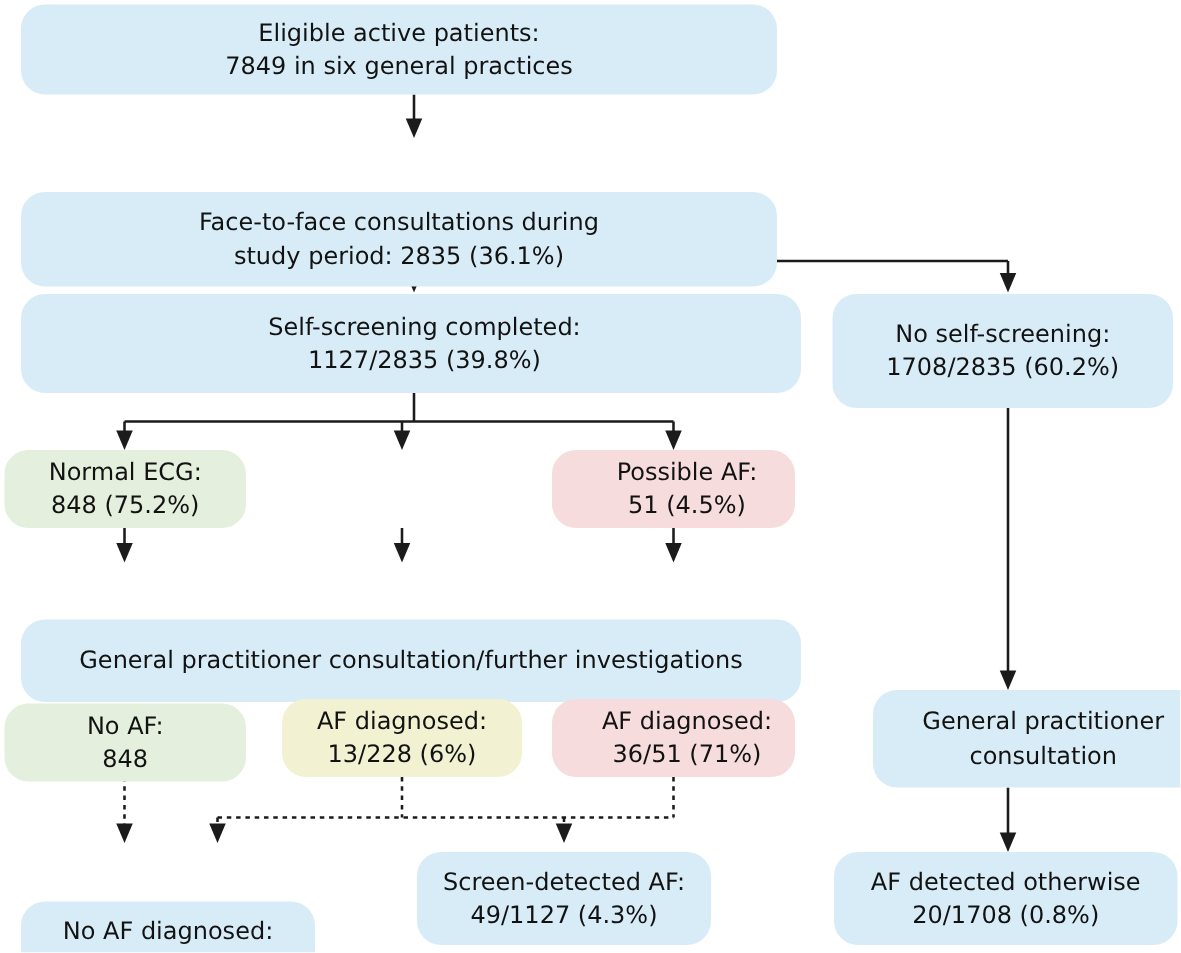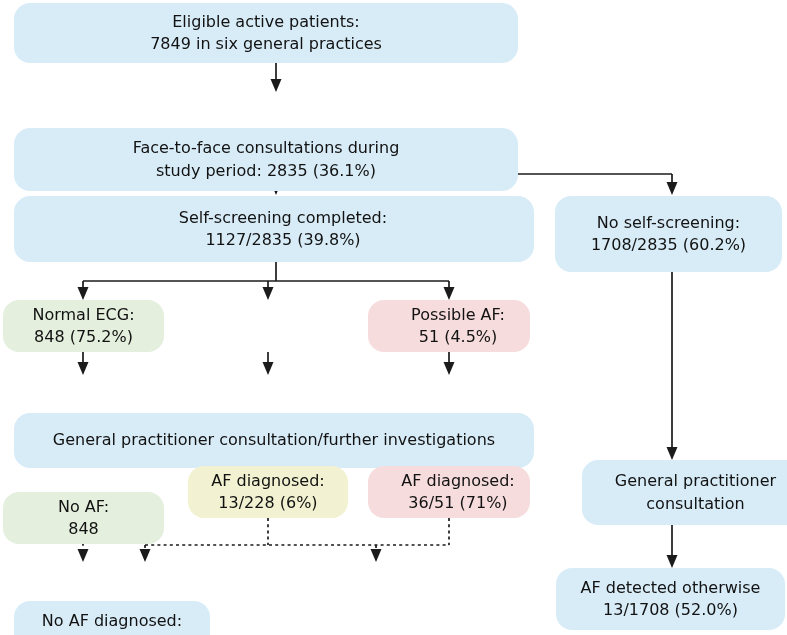--- a/index.html
+++ b/index.html
@@ -129,32 +129,34 @@
 
   <div class="node green" style="left:3px; top:300px; width:161px; height:52px;">Normal ECG:
 848 (75.2%)</div>
 
 
   <div class="node pink" style="left:368px; top:300px; width:162px; height:52px;">Possible AF:
 51 (4.5%)</div>
 
   <div class="node blue" style="left:14px; top:375px; width:520px; height:55px;margin-top:38px;">General practitioner consultation/further investigations</div>
 
-  <div class="node green" style="left:3px; top:492px; width:161px; height:52px;">No AF:
+  <div class="node green" style="left:3px; top:469px; width:161px; height:52px;">No AF:
 848</div>
 
   <div class="node yellow" style="left:188px; top:466px; width:160px; height:52px;">AF diagnosed:
 13/228 (6%)</div>
 
   <div class="node pink" style="left:368px; top:466px; width:162px; height:52px;">AF diagnosed:
 36/51 (71%)</div>
 
   <div class="node blue" style="left:558px; top:460px; width:227px; height:65px;margin-left:24px;">General practitioner
 consultation</div>
 
   <div class="node blue" style="left:14px; top:601px; width:196px; height:62px;">No AF diagnosed:
 1078/1127 (95.7%)</div>
 
+  <div class="node blue" style="left:278px; top:568px; width:196px; height:62px;">Screen-detected AF:
+49/1127 (4.3%)</div>
 
   <div class="node blue" style="left:556px; top:568px; width:229px; height:62px;">AF detected otherwise
-13/1708 (52.0%)</div>
+20/1708 (0.8%)</div>
 
 </div>
 
 </body></html>

